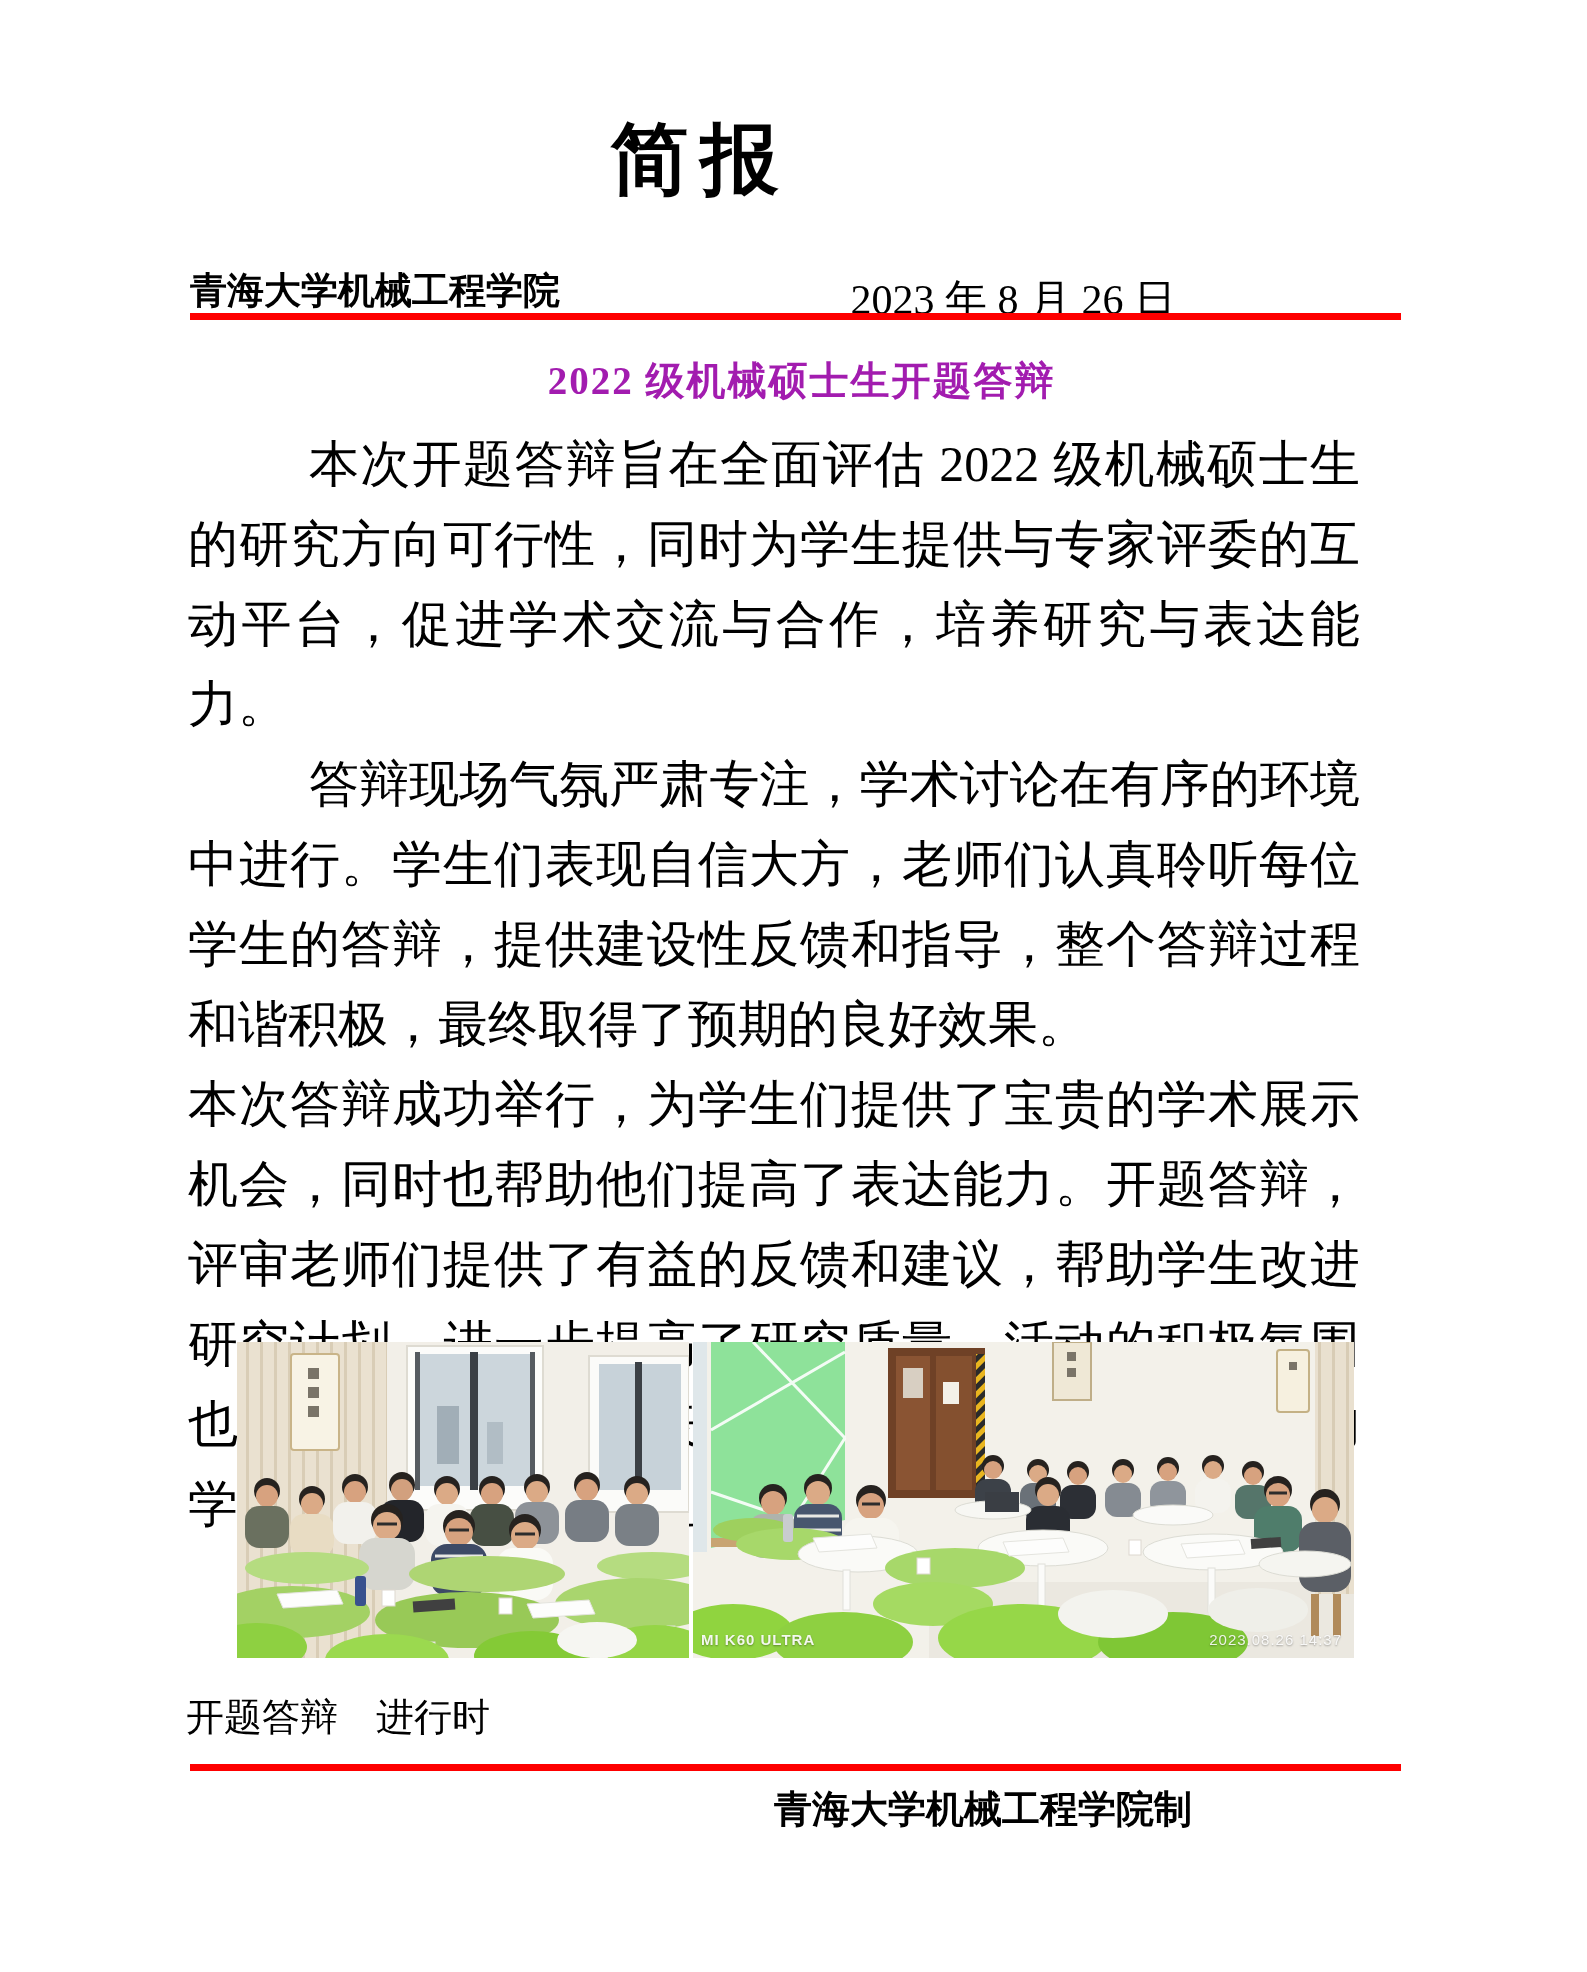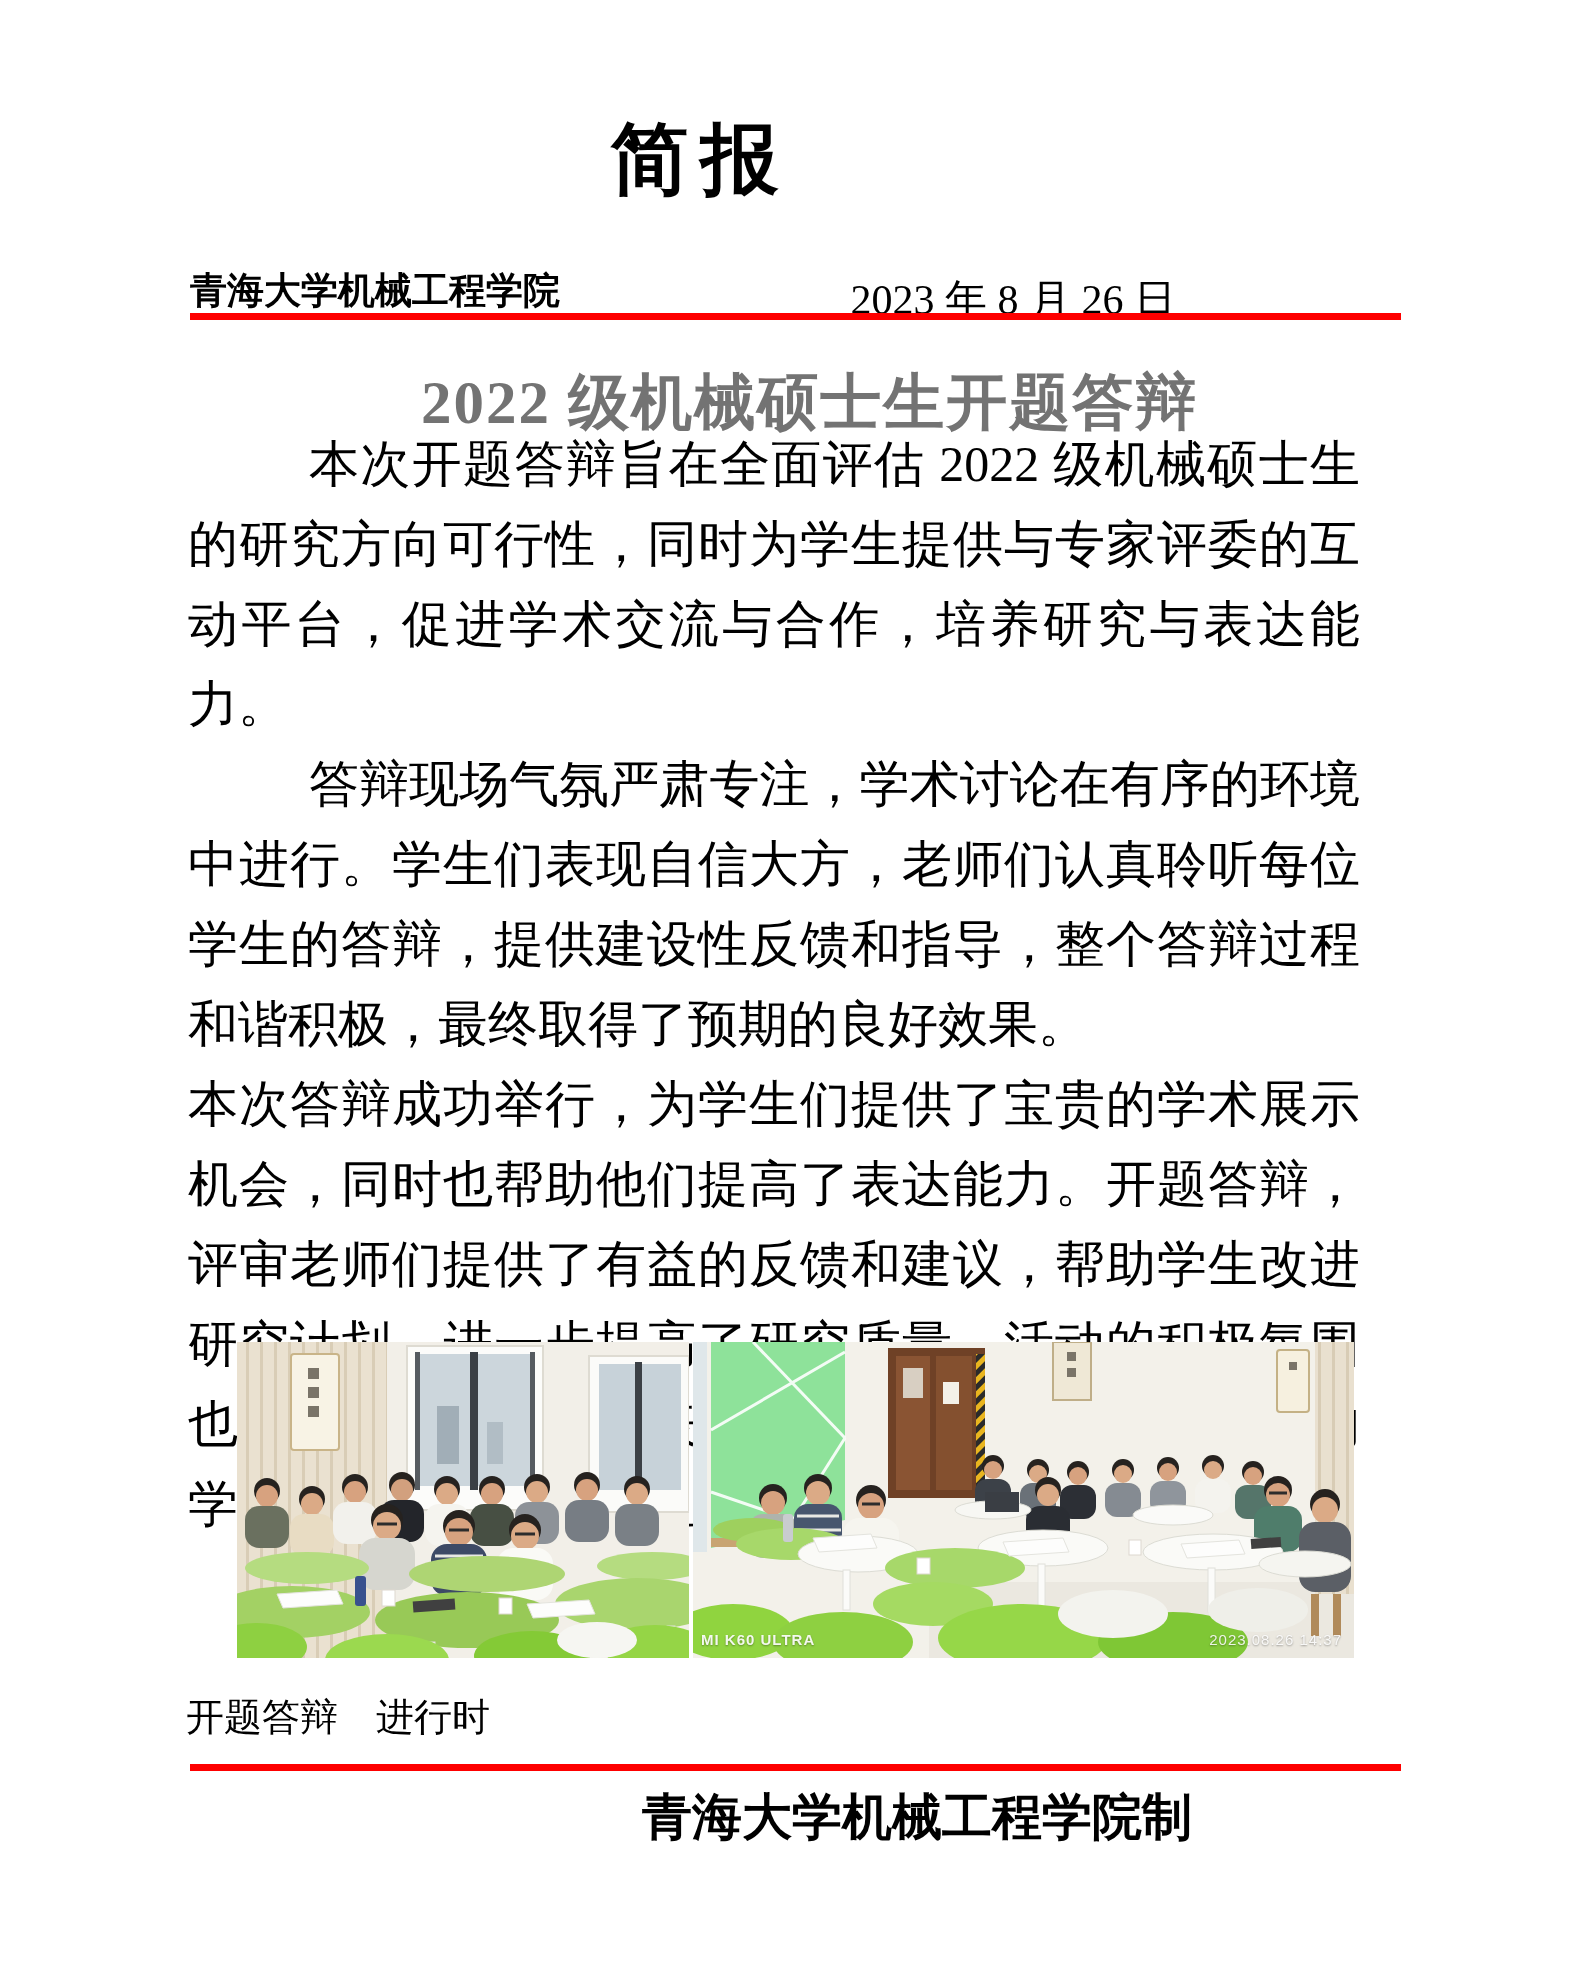--- a/index.html
+++ b/index.html
@@ -25,22 +25,22 @@
     font-size:42px;
   }
   .red-rule {
     position:absolute; left:190px; width:1215px; height:7px;
     background:#fe0000;
   }
   .rule-top { top:313px; }
   .rule-bottom { top:1764px; }
   .headline {
     position:absolute; top:346px; left:186px; width:1215px;
-    margin:16px; text-align:center;
-    font-size:61px; font-weight:bold; color:#737373; letter-spacing:2px;
+    margin:8px; text-align:center;
+    font-size:39px; font-weight:bold; color:#a21caf; letter-spacing:2px;
   }
   .body-text {
     position:absolute; top:424px; left:188px; width:1172px;
     font-size:50px; line-height:80px;
     text-align:justify;
   }
   .body-text p { margin:0; }
   .body-text p.indent { text-indent:121px; }
   .photo-strip {
     position:absolute; top:1342px; left:237px;
@@ -57,21 +57,21 @@
     letter-spacing:1px;
   }
   .wm-device { left:8px; }
   .wm-time { right:12px; font-weight:normal; color:rgba(255,255,255,0.88); }
   .photo-caption {
     position:absolute; top:1692px; left:186px; width:1215px;
     text-align:left; font-size:38px;
   }
   .footer-credit {
     position:absolute; top:1784px; right:209px;
-    font-size:50px; font-weight:bold;
+    font-size:38px; font-weight:bold;
   }
 </style>
 </head>
 <body>
 
 <div class="page">
 
   <h1 class="doc-title">简报</h1>
 
   <div class="org-name">青海大学机械工程学院</div>

